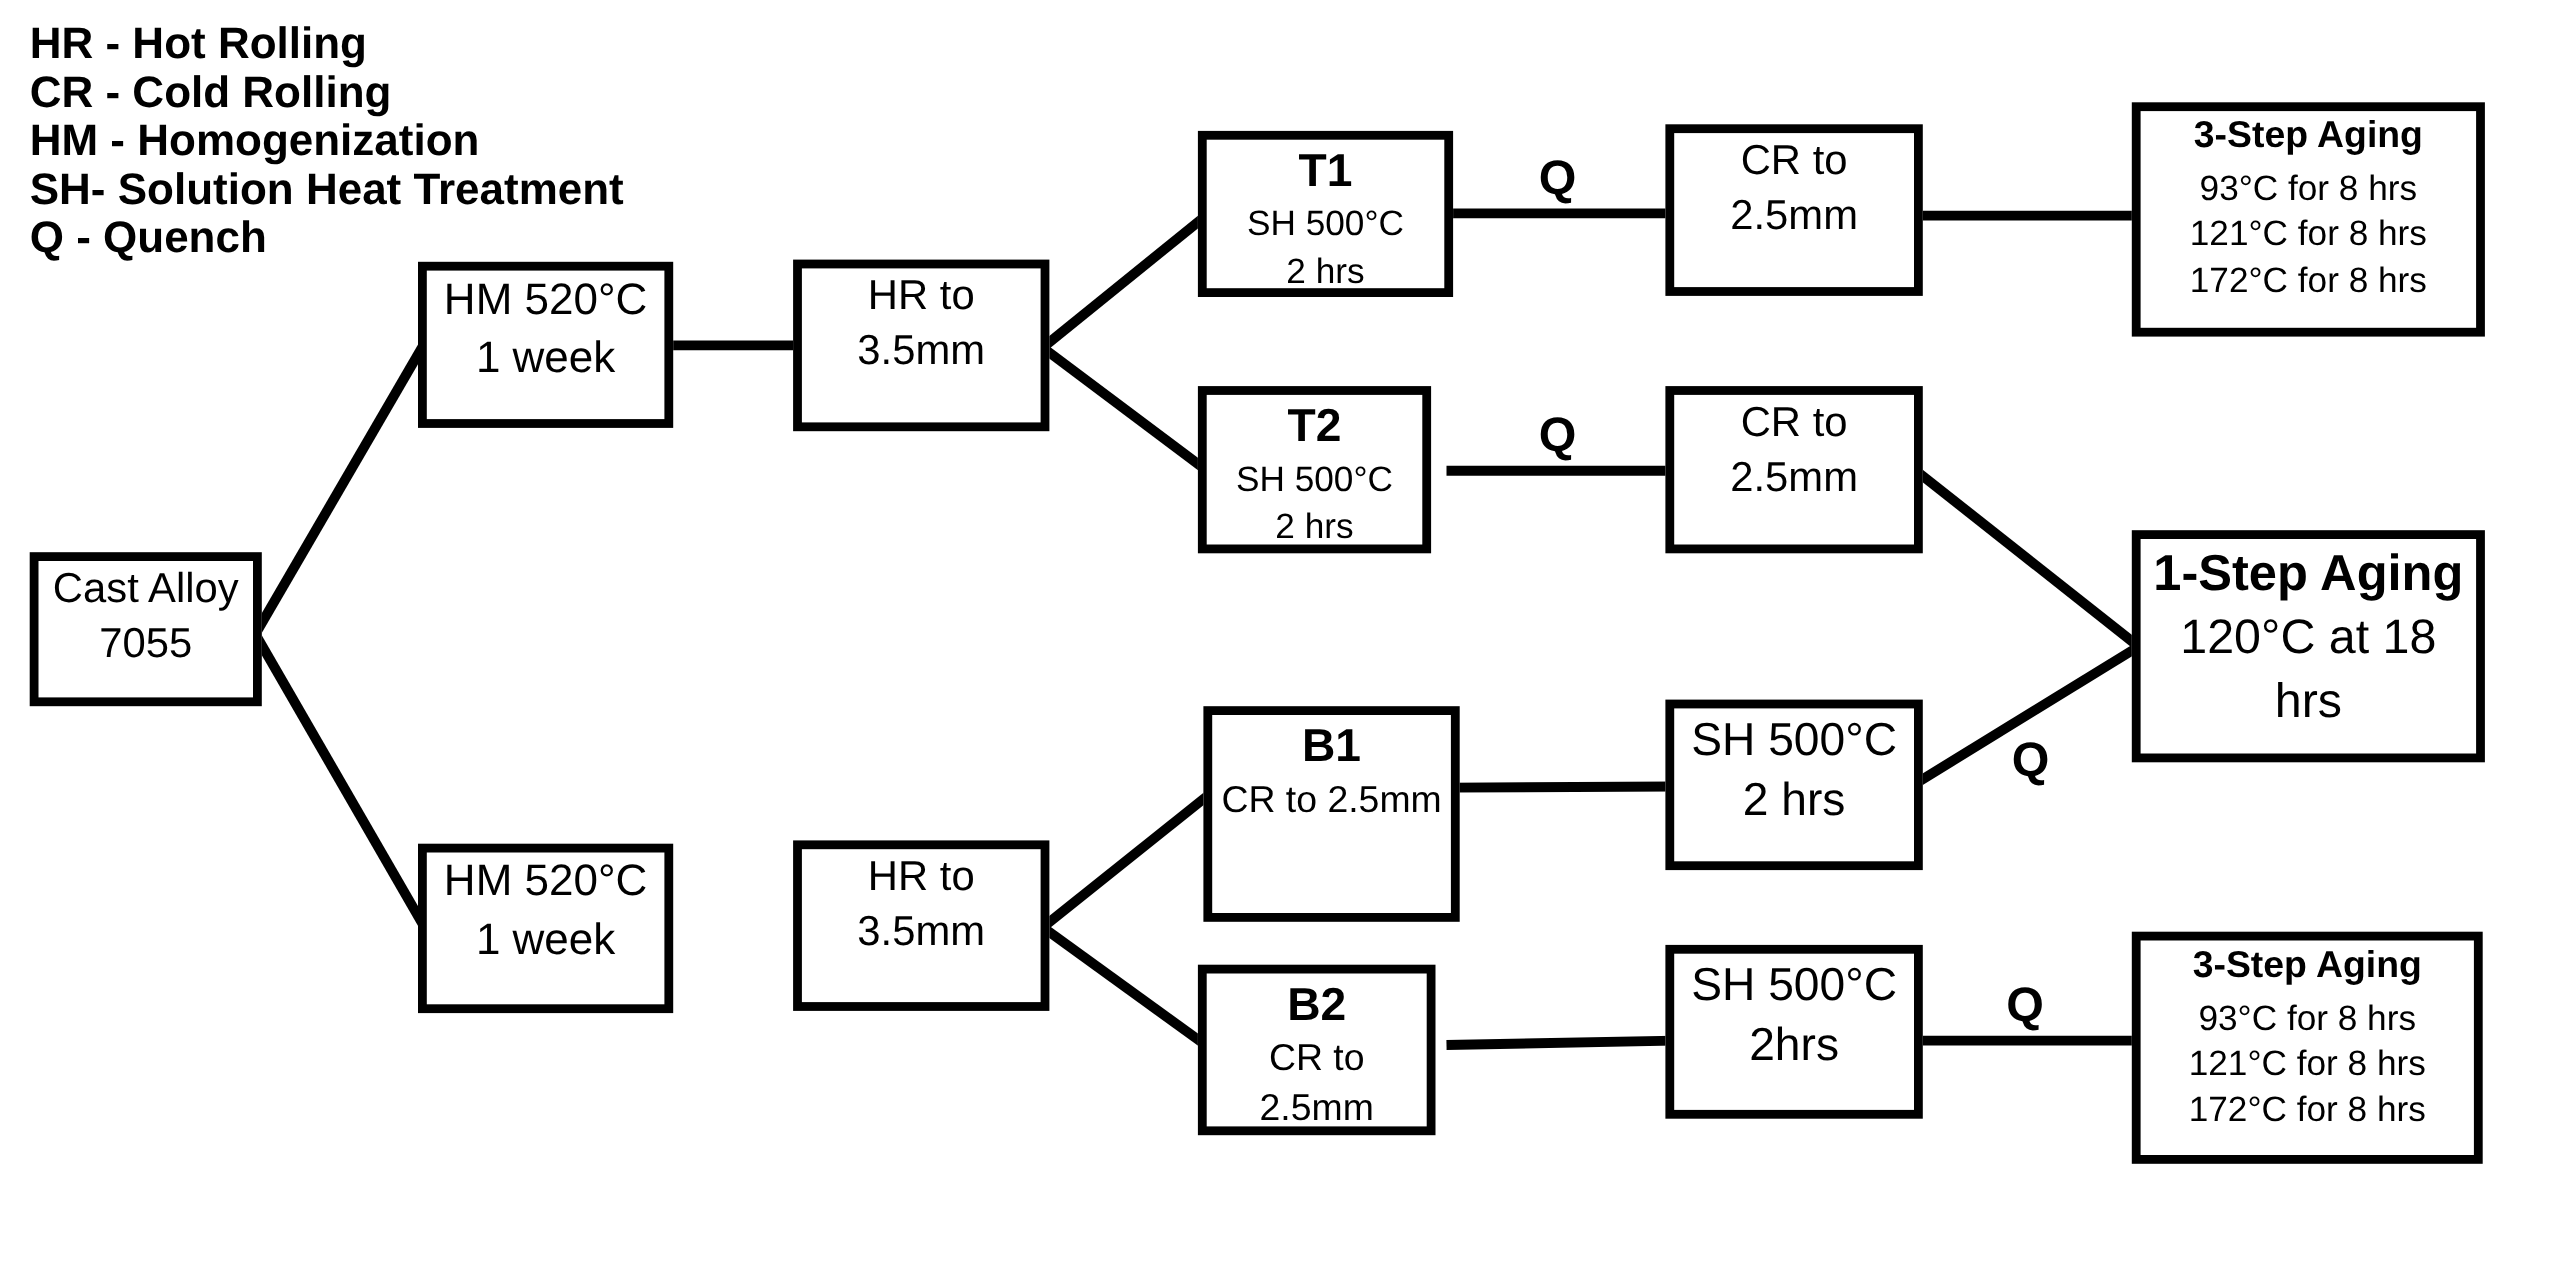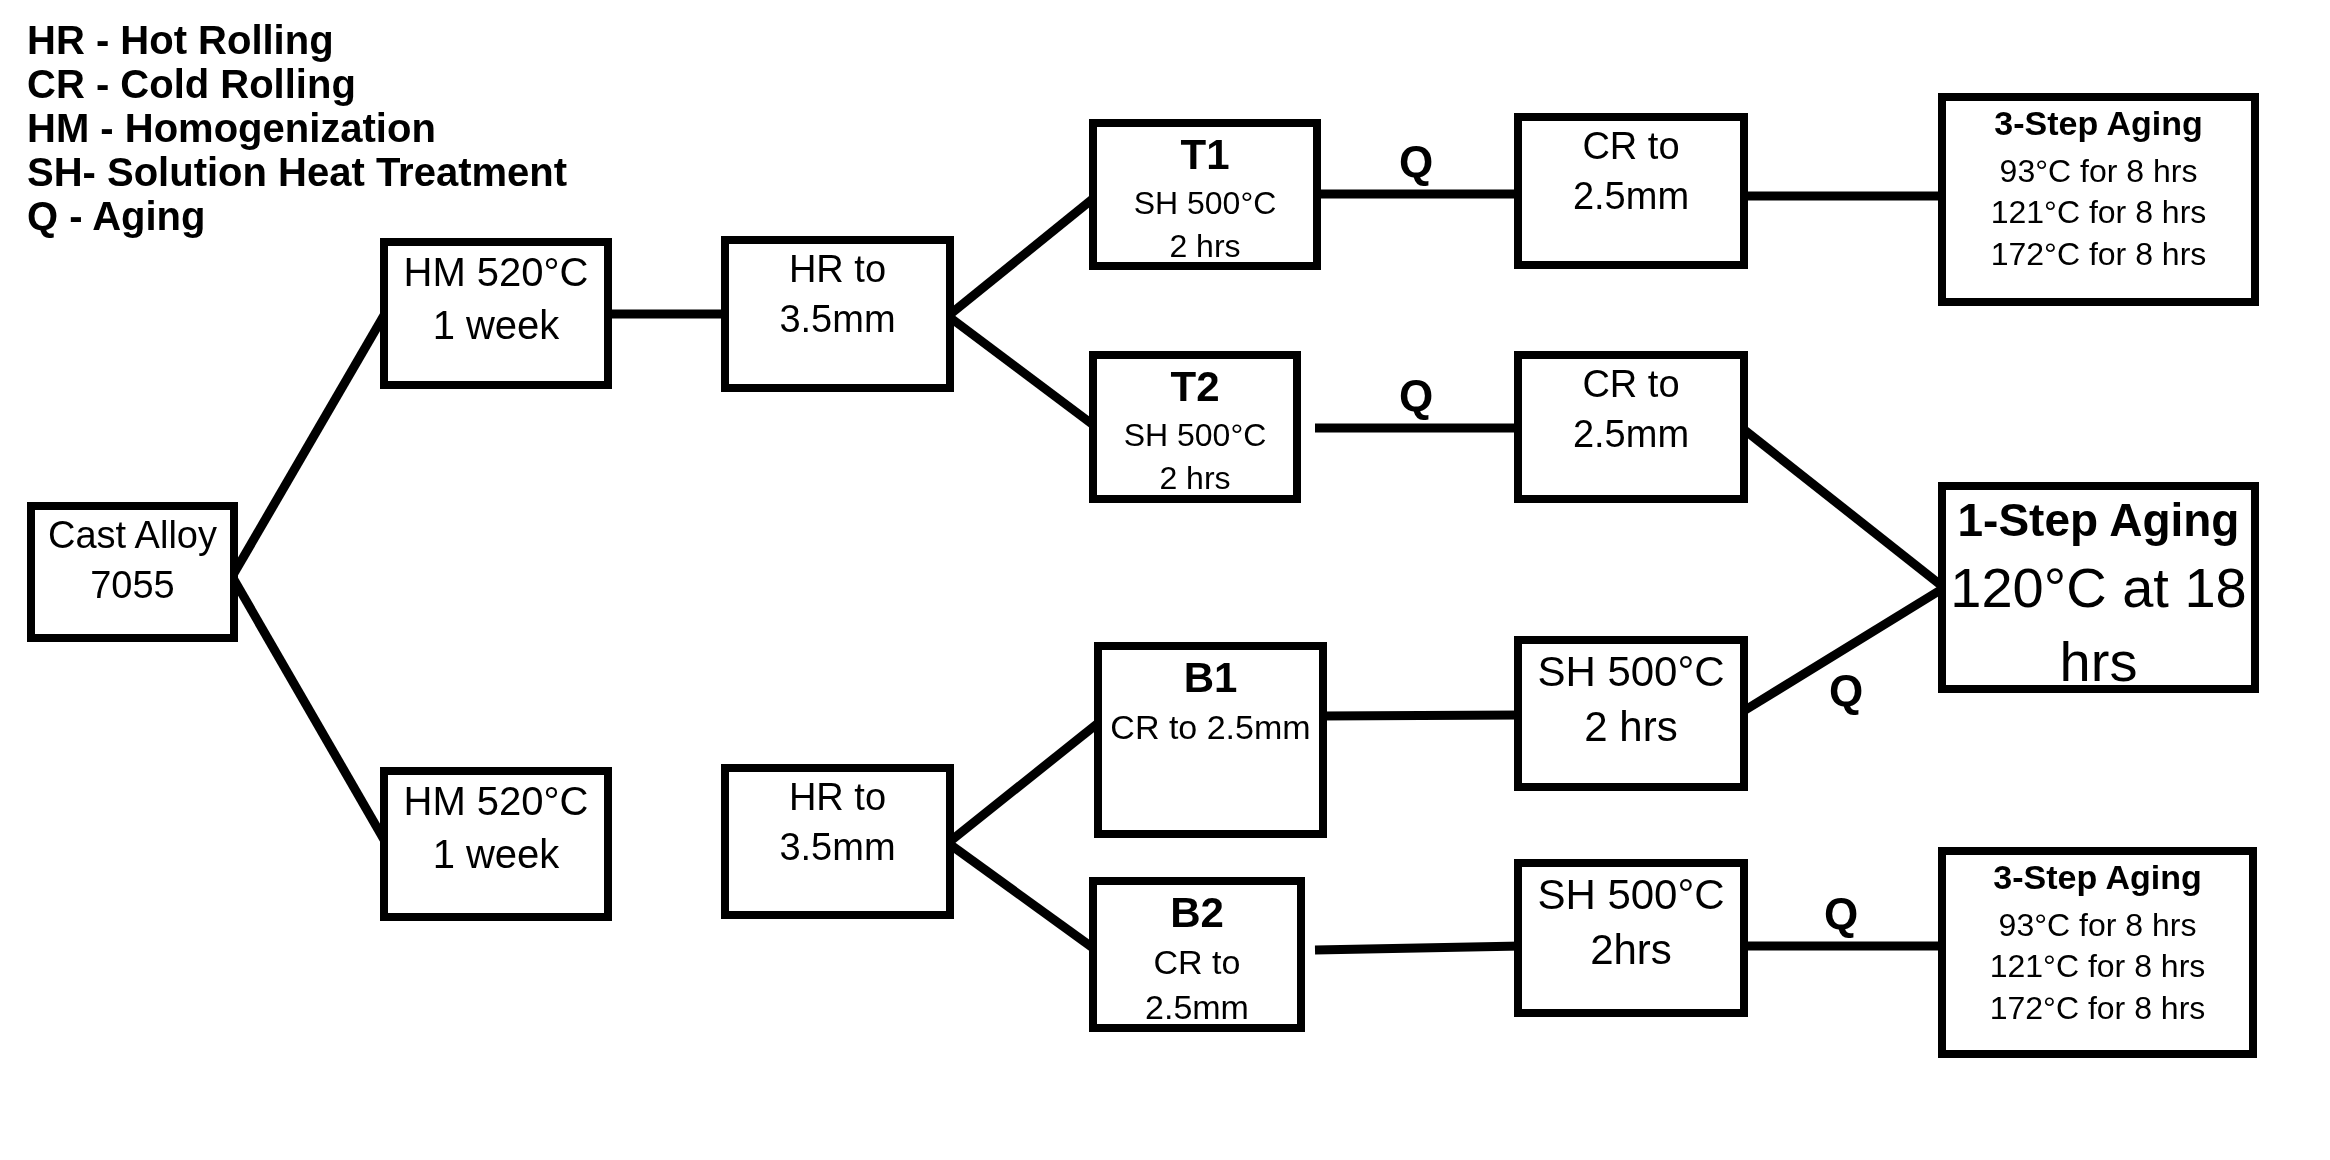--- a/index.html
+++ b/index.html
@@ -38,21 +38,21 @@
     align-items: center;
     text-align: center;
     line-height: 1.32;
   }
   .title  { font-weight: 700; font-size: 42px; }
   .sub    { font-size: 32px; }
   .bline  { font-size: 34px; }
   .a3-title { font-weight: 700; font-size: 34px; margin-bottom: 5px; }
   .a3-line  { font-size: 32px; line-height: 1.3; }
   .a1-title { font-weight: 700; font-size: 46px; }
-  .a1-line  { font-size: 56px; }
+  .a1-line  { font-size: 44px; }
 
   #cast      { left: 27px;   top: 502px; width: 211px; height: 140px; font-size: 38px; }
   #hm-top    { left: 380px;  top: 238px; width: 232px; height: 151px; font-size: 40px; }
   #hr-top    { left: 721px;  top: 236px; width: 233px; height: 156px; font-size: 38px; padding-bottom: 18px; }
   #t1        { left: 1089px; top: 119px; width: 232px; height: 151px; padding-bottom: 6px; }
   #cr-t1     { left: 1514px; top: 113px; width: 234px; height: 156px; font-size: 38px; padding-bottom: 14px; }
   #a3-top    { left: 1938px; top: 93px;  width: 321px; height: 213px; }
   #t2        { left: 1089px; top: 351px; width: 212px; height: 152px; padding-bottom: 6px; }
   #cr-t2     { left: 1514px; top: 351px; width: 234px; height: 152px; font-size: 38px; padding-bottom: 10px; }
   #a1        { left: 1938px; top: 482px; width: 321px; height: 211px; }
@@ -96,21 +96,21 @@
     <line x1="948" y1="843" x2="1100" y2="953"></line>
     <line x1="1315" y1="950" x2="1522" y2="946"></line>
     <line x1="1742" y1="946" x2="1946" y2="946"></line>
   </svg>
 
   <div class="legend">
     <div>HR - Hot Rolling</div>
     <div>CR - Cold Rolling</div>
     <div>HM - Homogenization</div>
     <div>SH- Solution Heat Treatment</div>
-    <div>Q - Aging</div>
+    <div>Q - Quench</div>
   </div>
 
   <div class="node" id="cast">
     <div>Cast Alloy</div>
     <div>7055</div>
   </div>
 
   <div class="node" id="hm-top">
     <div>HM 520°C</div>
     <div>1 week</div>

